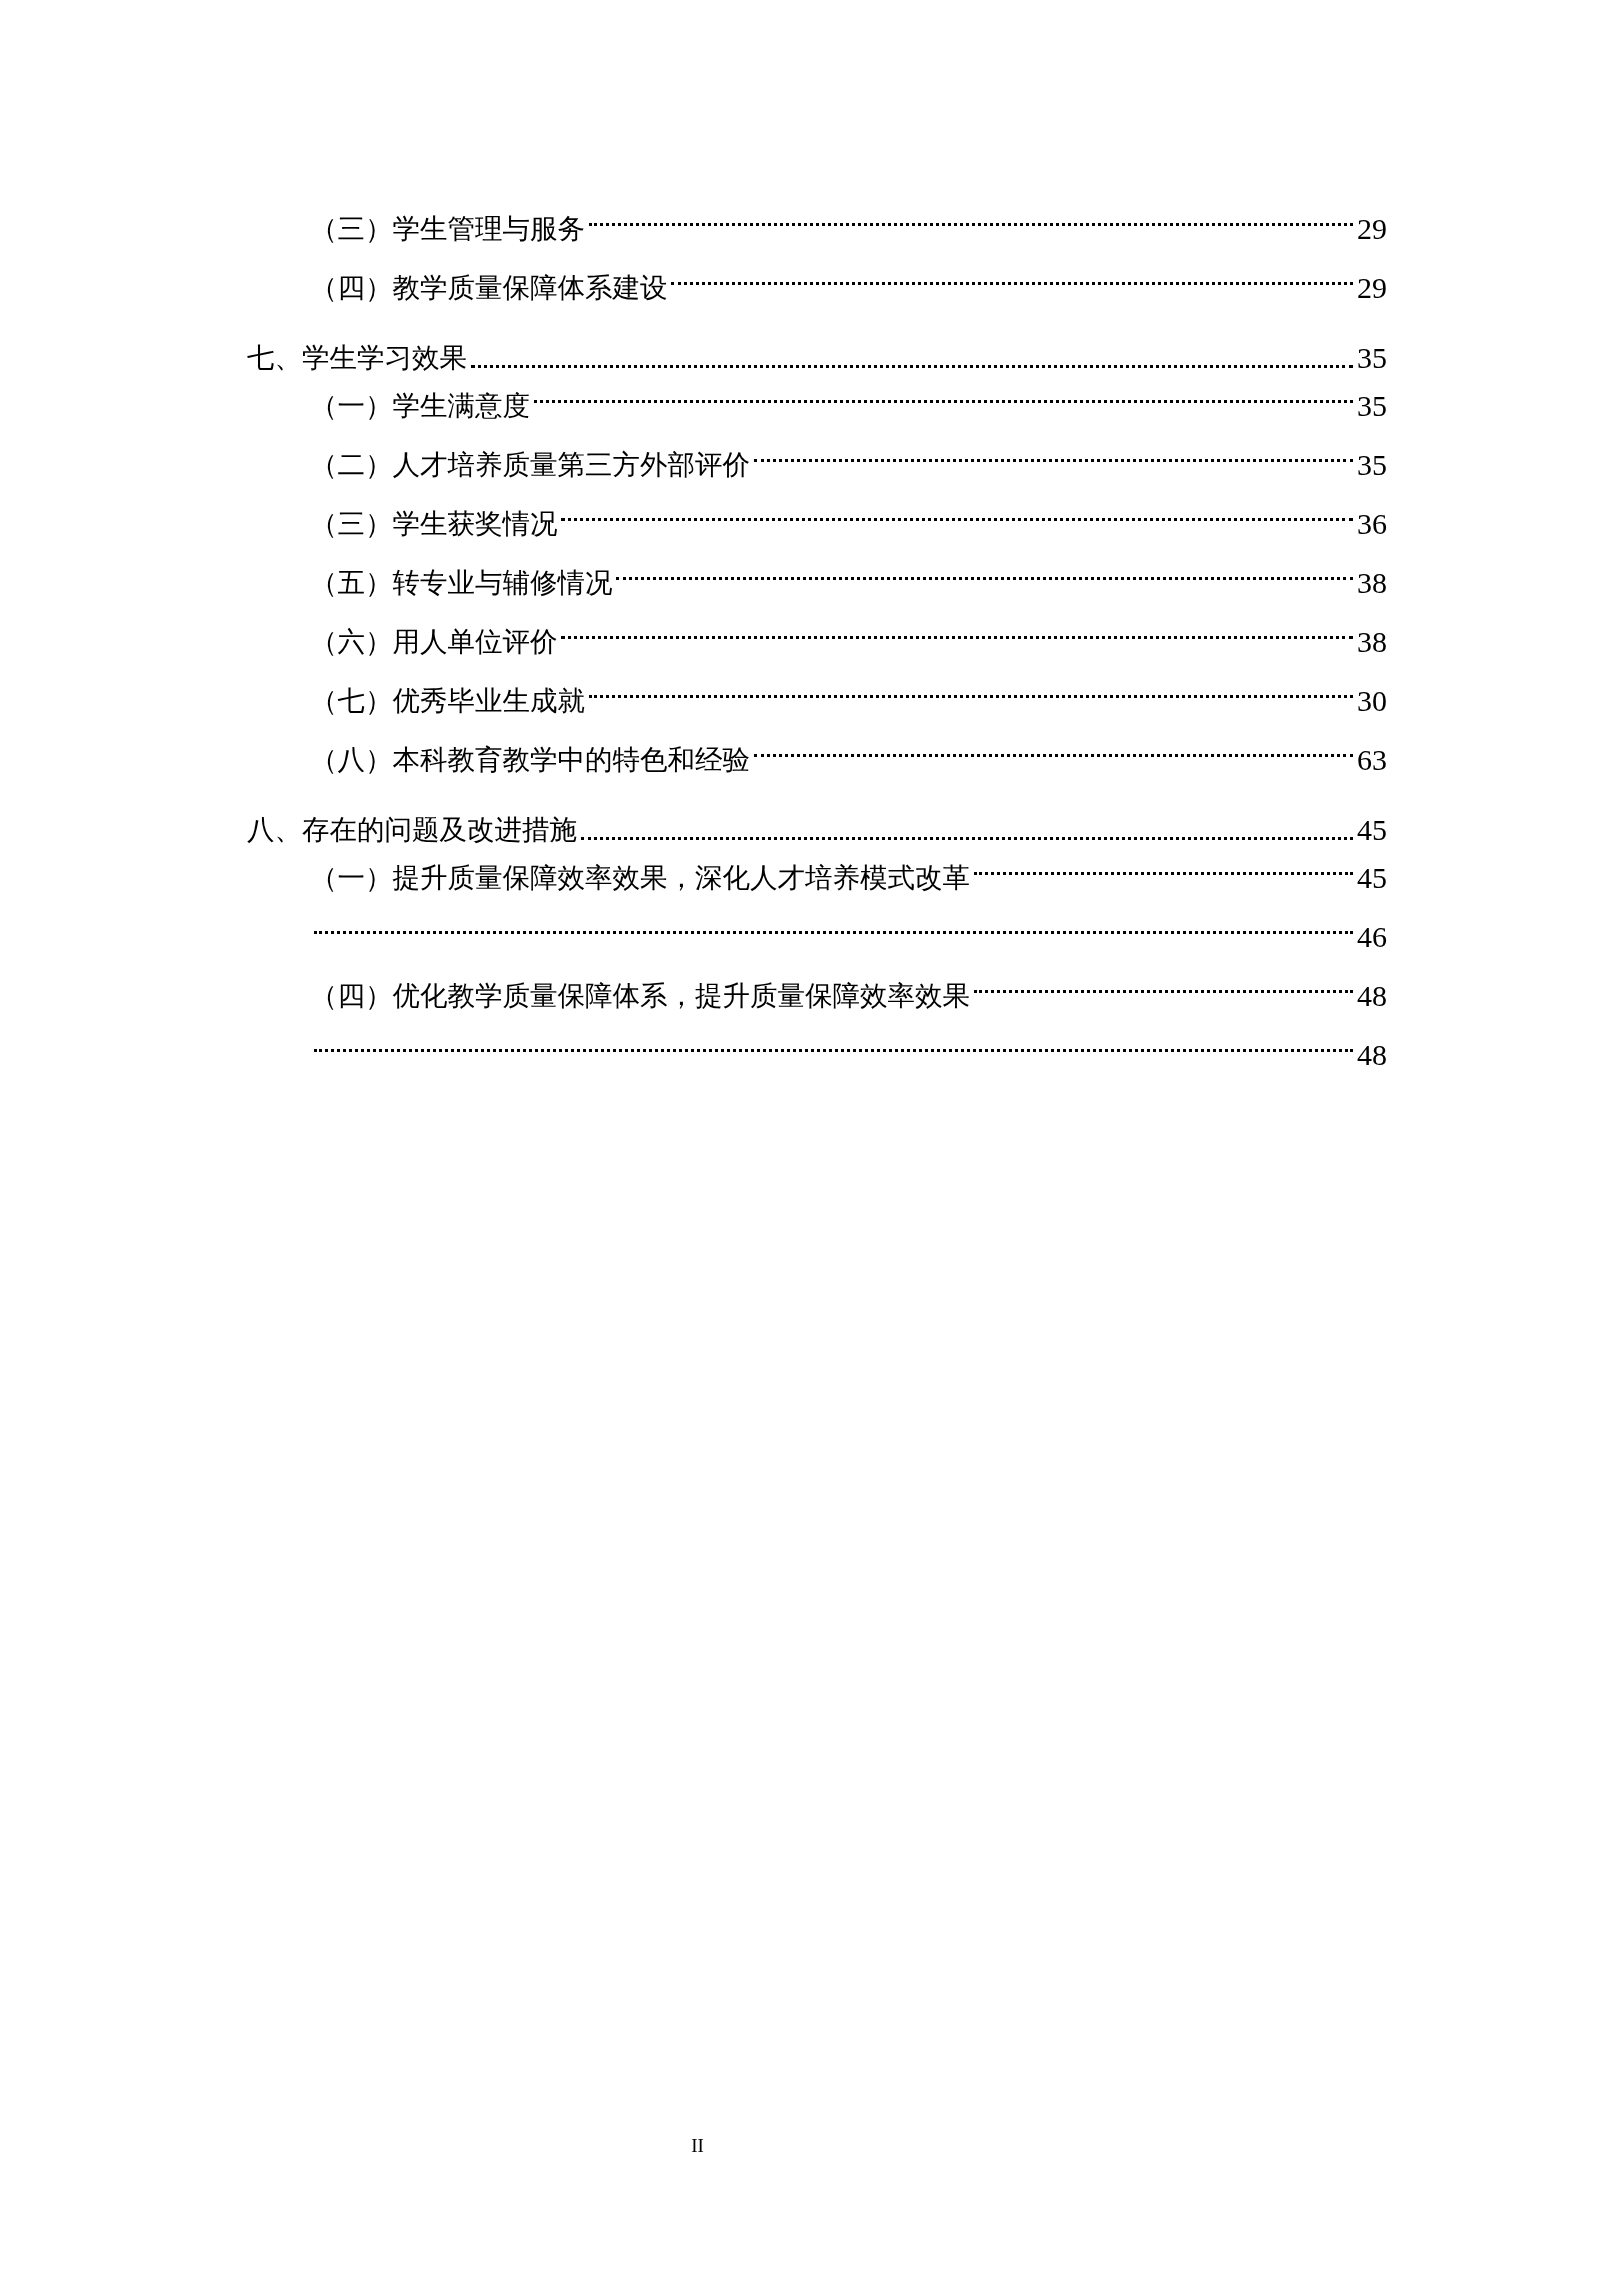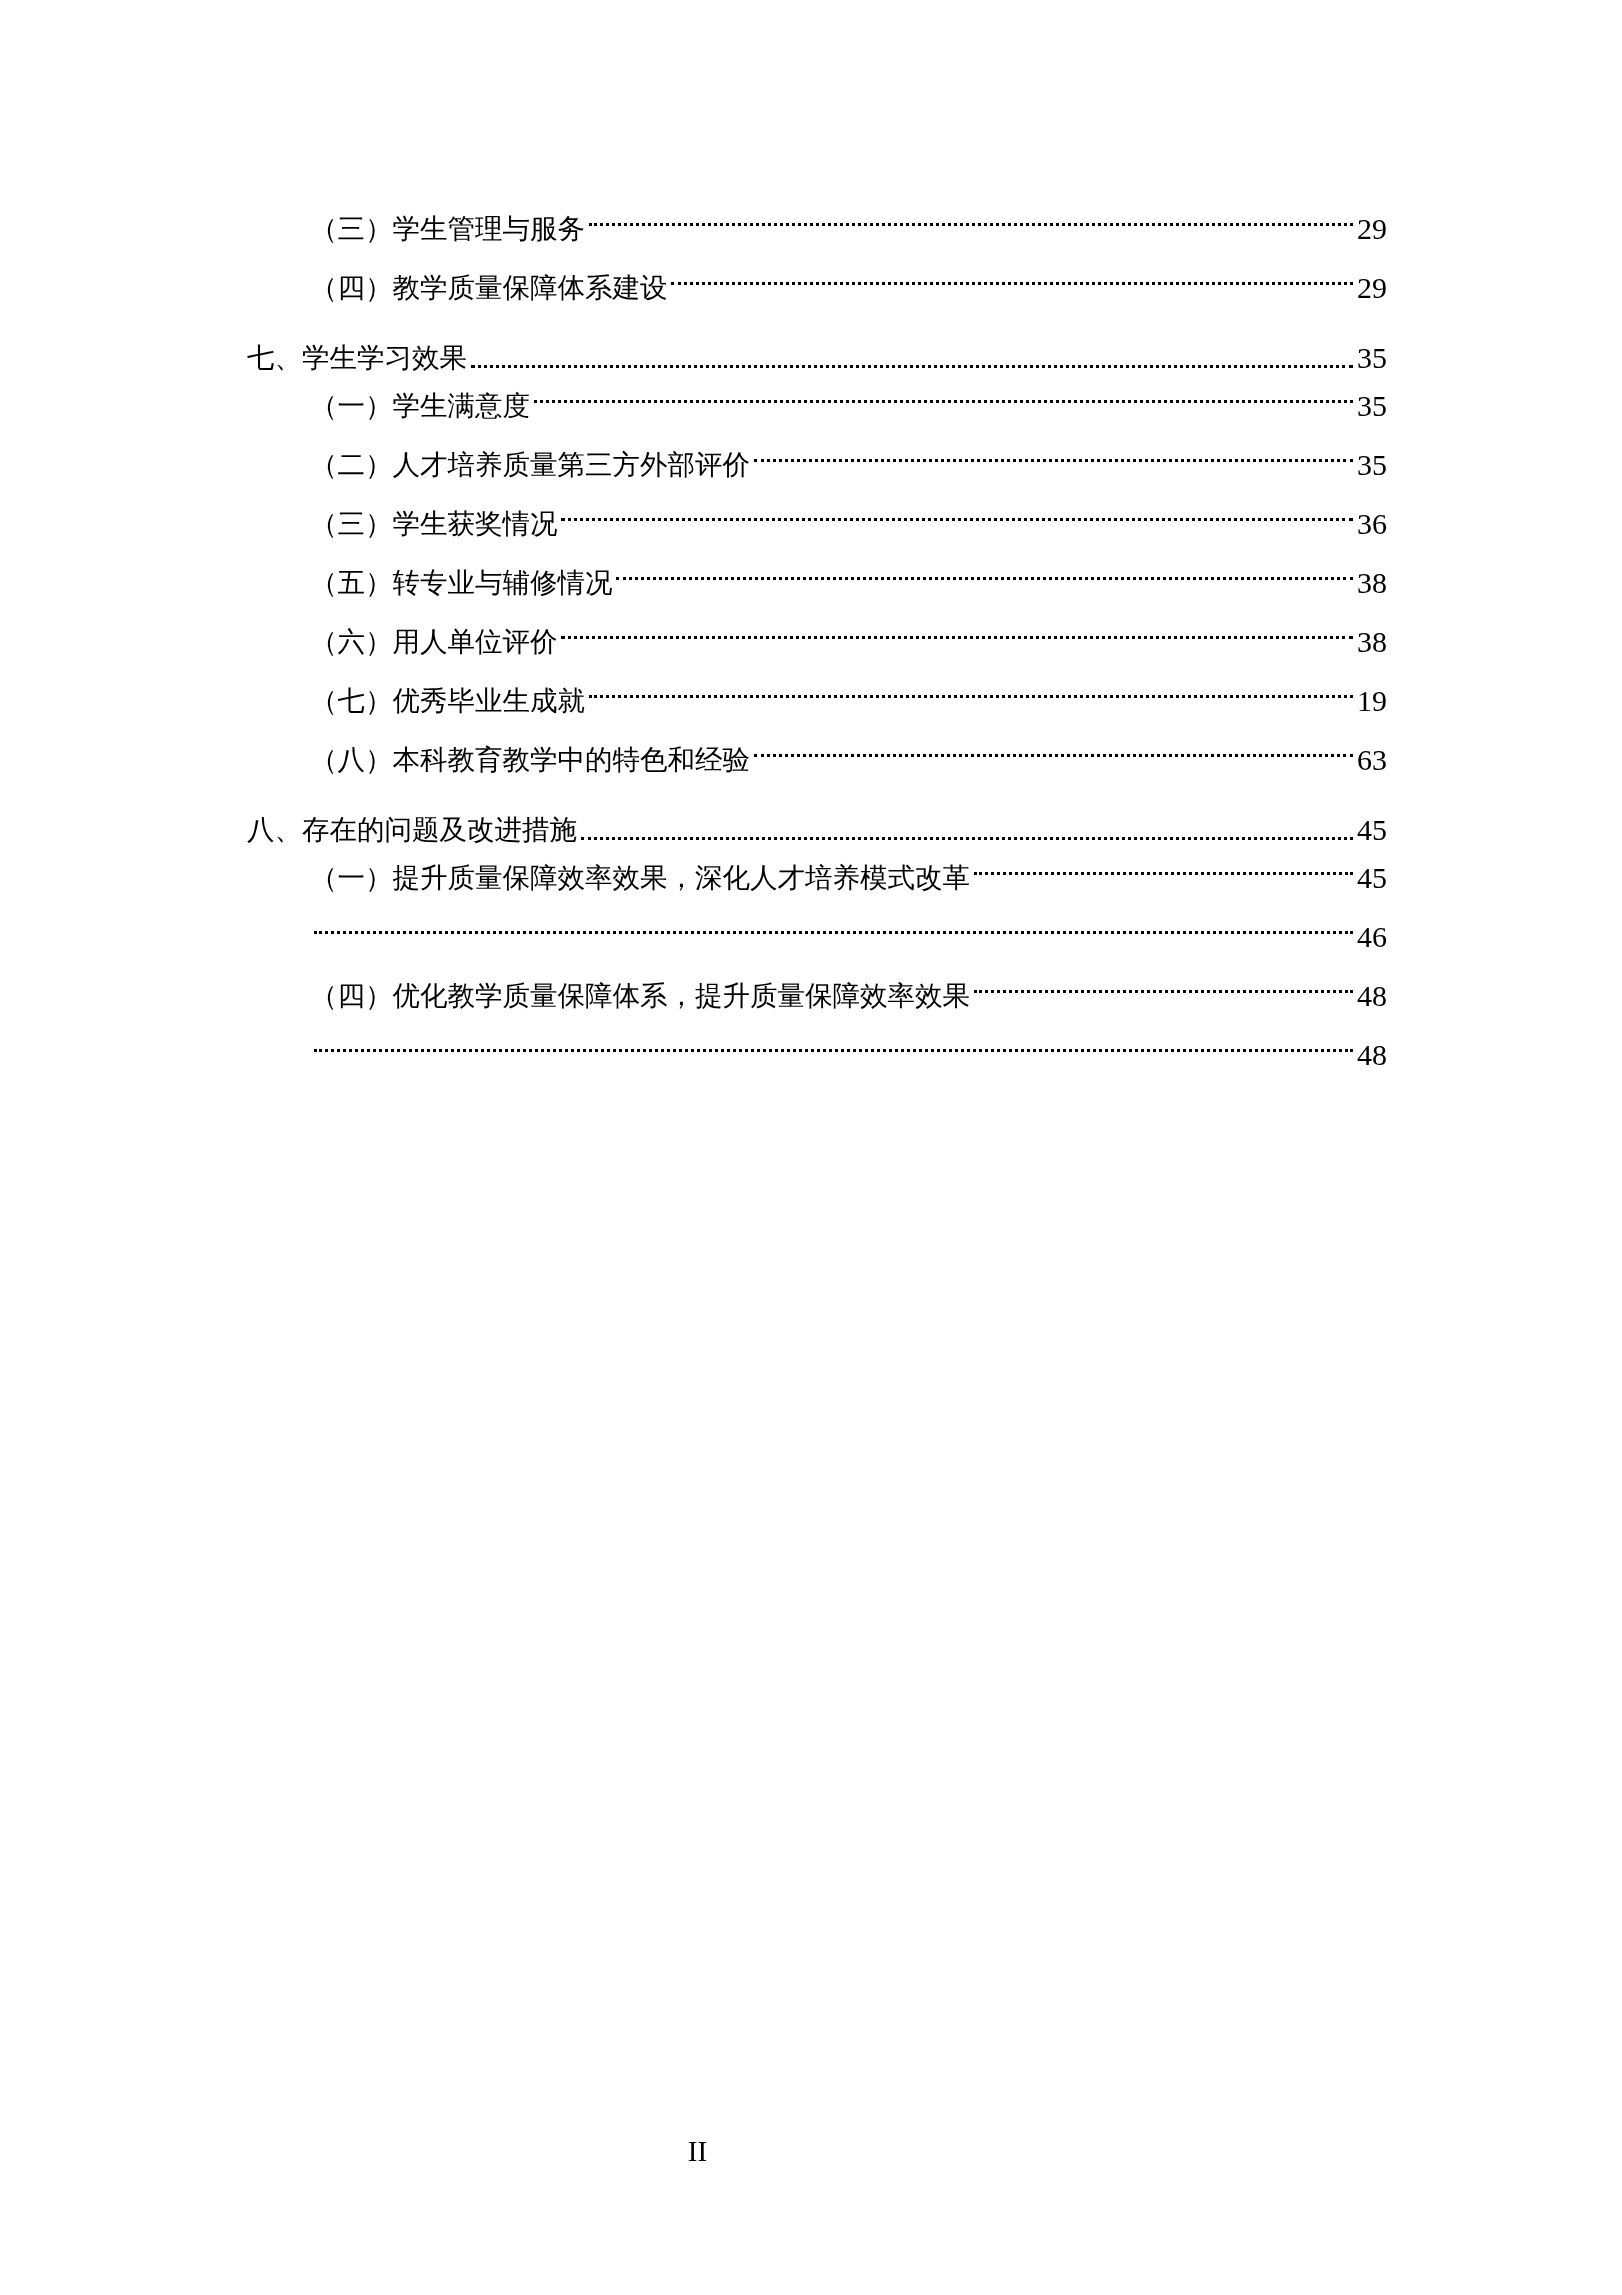--- a/index.html
+++ b/index.html
@@ -5,21 +5,21 @@
   html, body { margin: 0; padding: 0; background: #ffffff; }
   body { width: 1622px; height: 2295px; position: relative; overflow: hidden;
          font-family: "DejaVu Sans", "Liberation Sans", sans-serif; color: #000; }
   .toc { position: absolute; left: 247px; top: 199px; width: 1140px; }
   .row { display: flex; align-items: flex-end; height: 59px; font-size: 27.5px; line-height: 37px; }
   .row.l2 { padding-left: 63px; align-items: center; }
   .title { white-space: nowrap; }
   .dots { flex: 1; margin: 0 3.9px 7.9px 3.9px; border-bottom: 3.3px dotted #000; height: 0; }
   .page { font-family: "Liberation Serif", serif; font-size: 30px; white-space: nowrap; }
   .footer { position: absolute; top: 2135px; left: 0; width: 1395px; text-align: center;
-            font-family: "Liberation Serif", serif; font-size: 29px; }
+            font-family: "Liberation Serif", serif; font-size: 19px; }
 </style>
 </head>
 <body>
 
 <div class="toc">
   <div class="row l2">
     <span class="title">（三）学生管理与服务</span>
     <span class="dots"></span>
     <span class="page">29</span>
   </div>
@@ -54,21 +54,21 @@
     <span class="page">38</span>
   </div>
   <div class="row l2">
     <span class="title">（六）用人单位评价</span>
     <span class="dots"></span>
     <span class="page">38</span>
   </div>
   <div class="row l2">
     <span class="title">（七）优秀毕业生成就</span>
     <span class="dots"></span>
-    <span class="page">19</span>
+    <span class="page">30</span>
   </div>
   <div class="row l2">
     <span class="title">（八）本科教育教学中的特色和经验</span>
     <span class="dots"></span>
     <span class="page">63</span>
   </div>
   <div class="row l1">
     <span class="title">八、存在的问题及改进措施</span>
     <span class="dots"></span>
     <span class="page">45</span>

